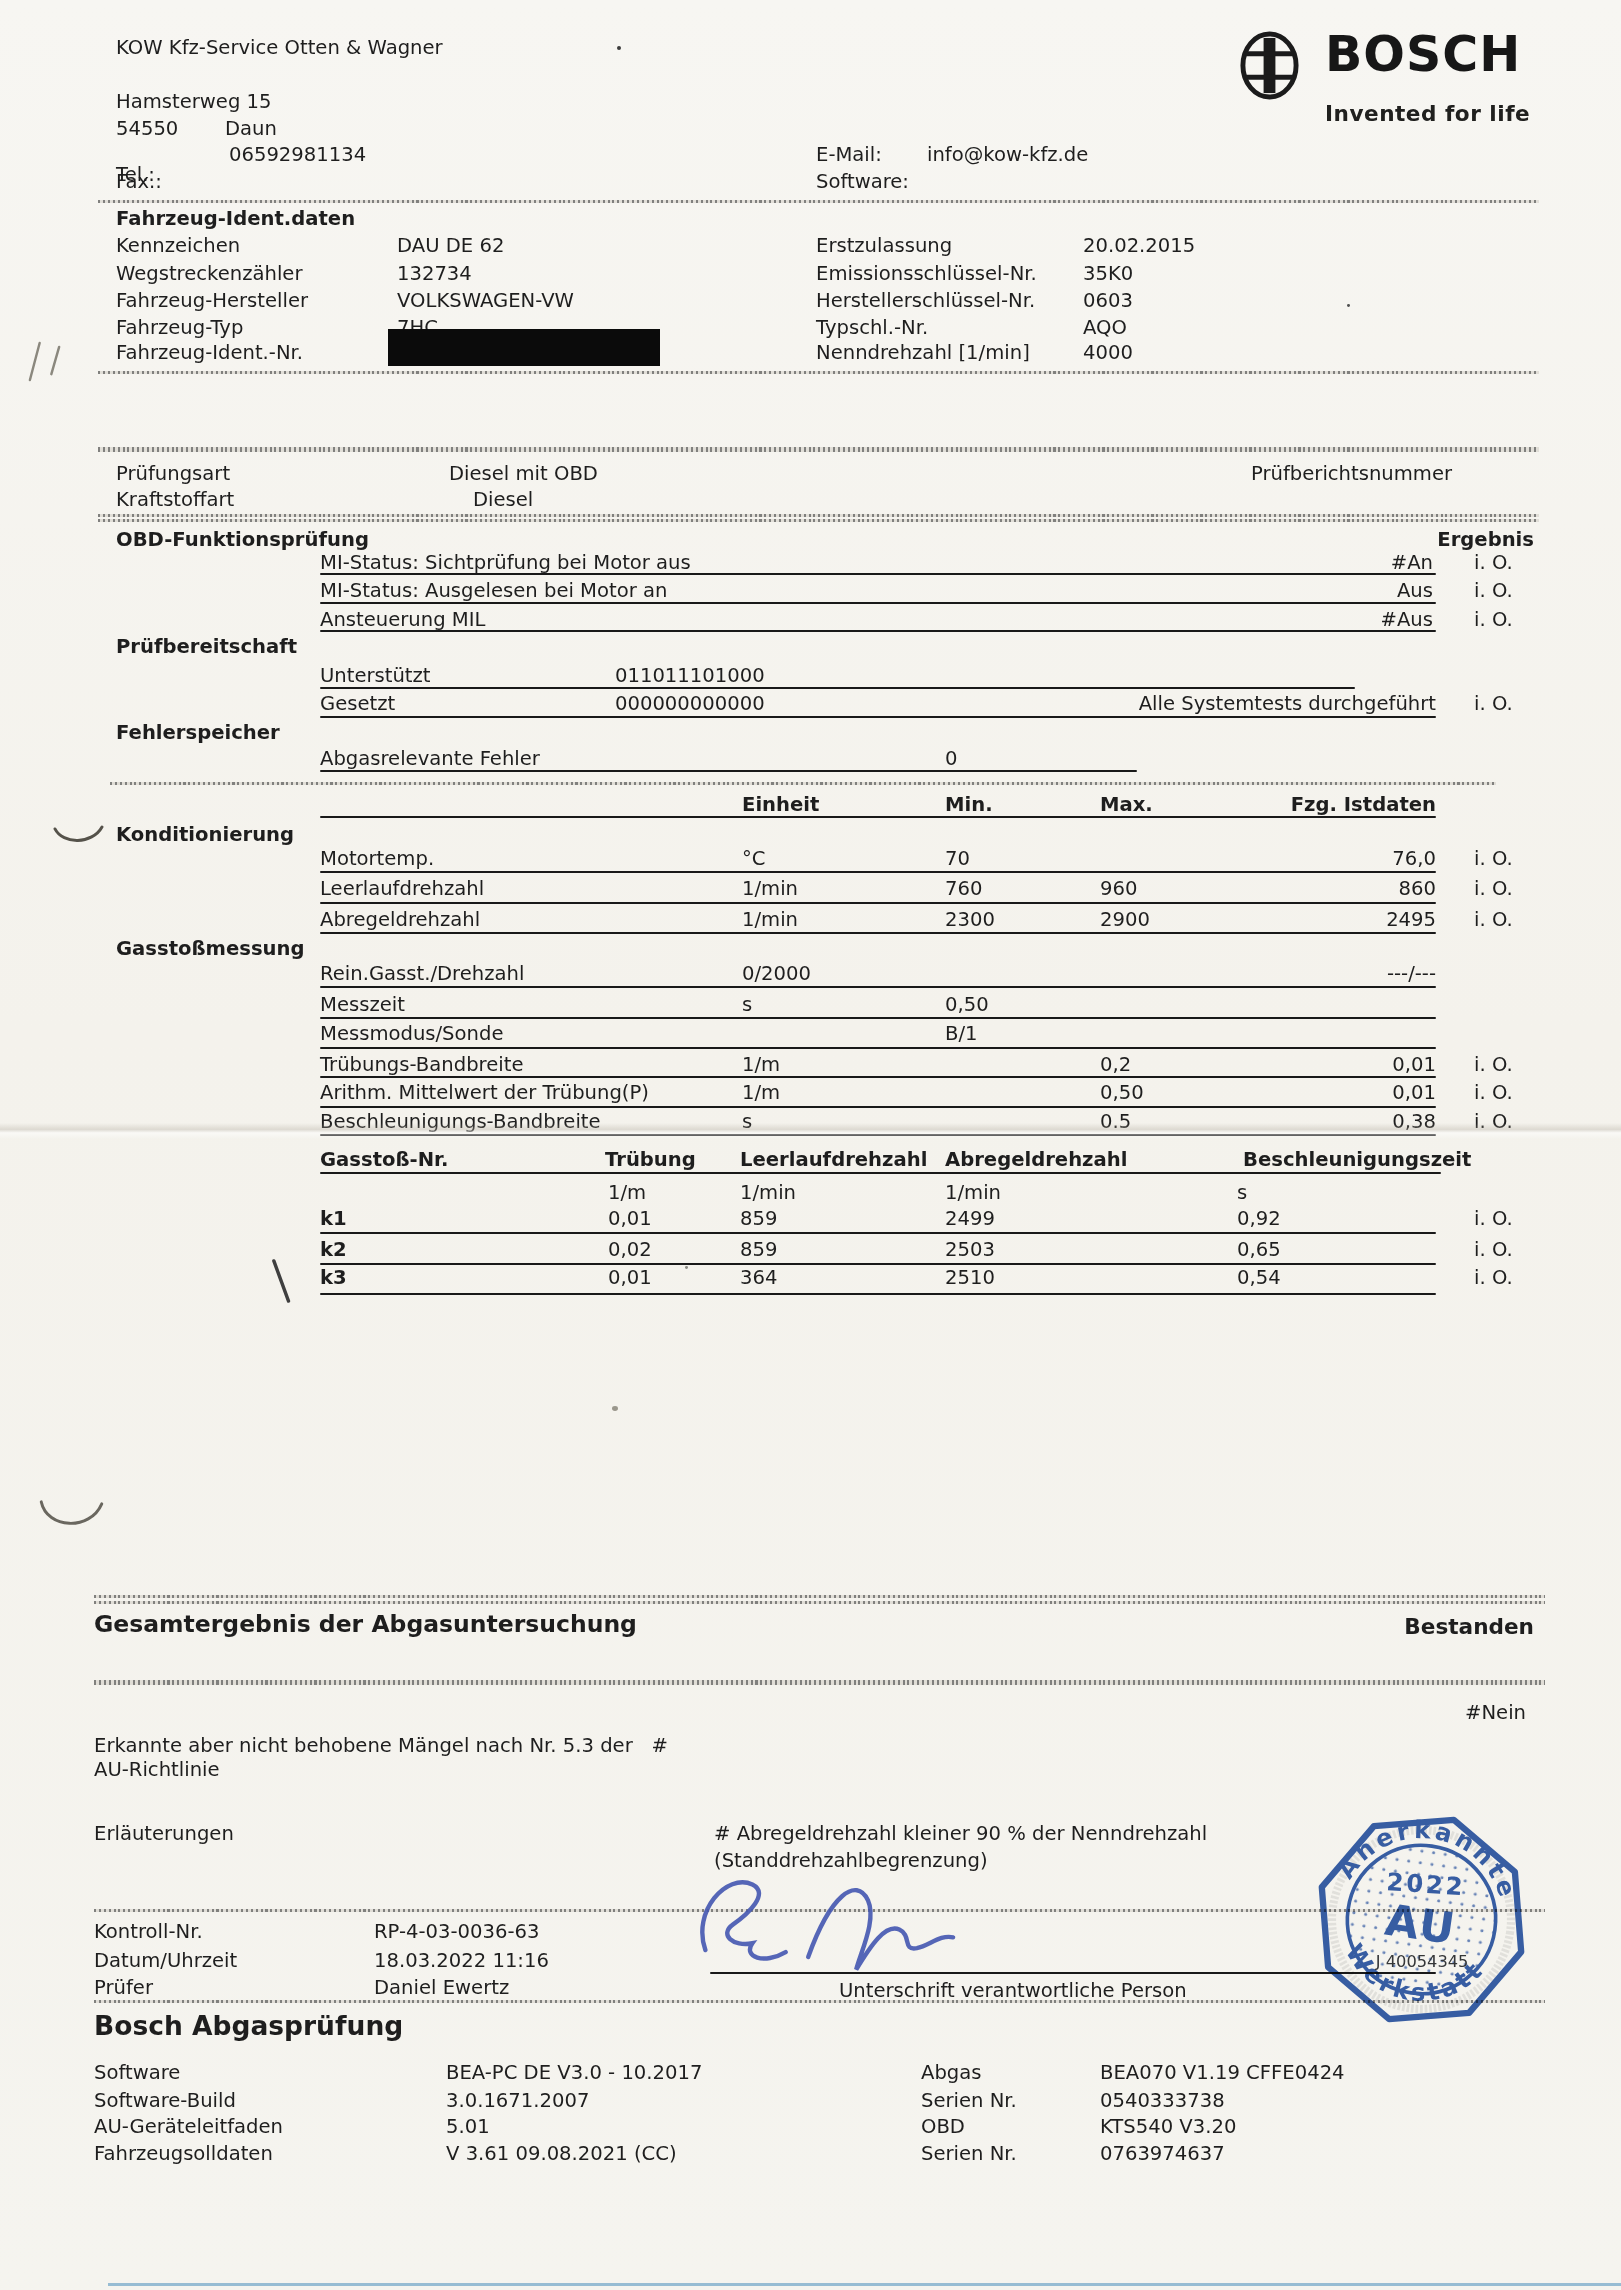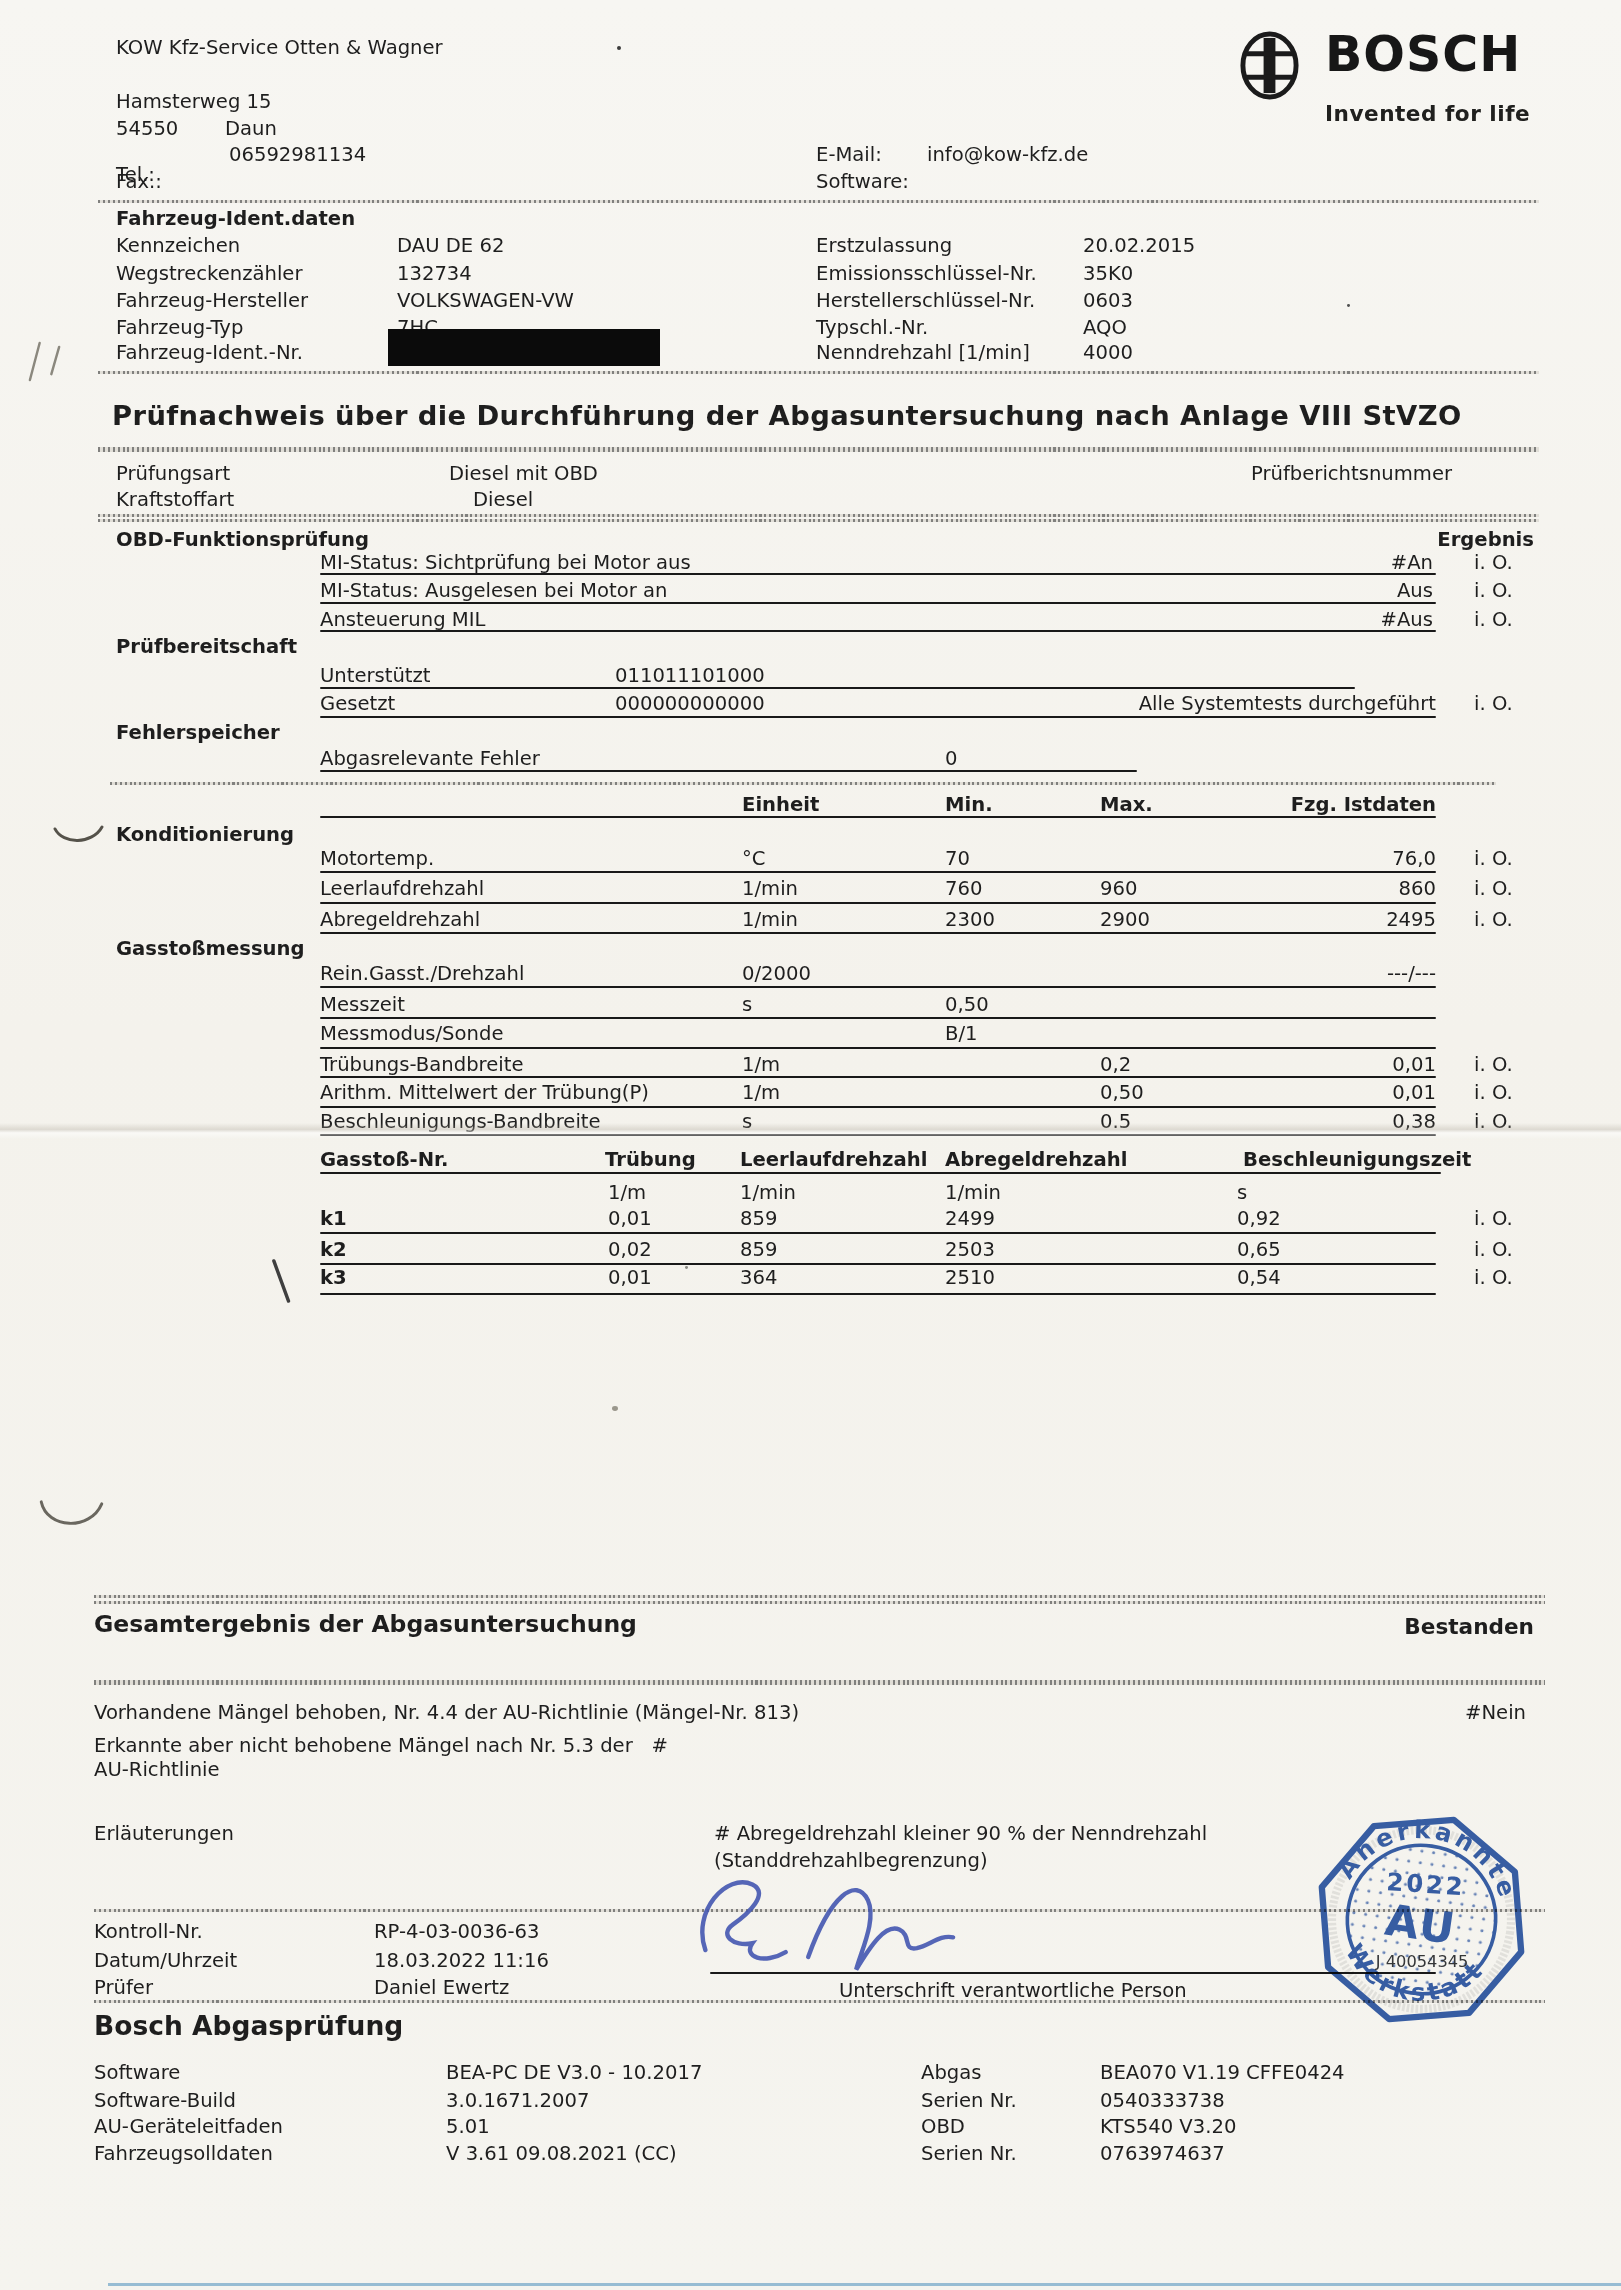--- a/index.html
+++ b/index.html
@@ -74,21 +74,20 @@
   <div class="t" style="left:1083px;top:263px;">35K0</div>
   <div class="t" style="left:816px;top:290px;">Herstellerschlüssel-Nr.</div>
   <div class="t" style="left:1083px;top:290px;">0603</div>
   <div class="t" style="left:816px;top:317px;">Typschl.-Nr.</div>
   <div class="t" style="left:1083px;top:317px;">AQO</div>
   <div class="t" style="left:816px;top:342px;">Nenndrehzahl [1/min]</div>
   <div class="t" style="left:1083px;top:342px;">4000</div>
 
   <div class="sep" style="top:371px;"></div>
 
-  <div class="t h1" style="left:112px;top:400px;">Prüfnachweis über die Durchführung der Abgasuntersuchung nach Anlage VIII StVZO</div>
   <div class="sep thick" style="top:447px;"></div>
 
   <div class="t" style="left:116px;top:463px;">Prüfungsart</div>
   <div class="t" style="left:449px;top:463px;">Diesel mit OBD</div>
   <div class="t" style="left:1251px;top:463px;">Prüfberichtsnummer</div>
   <div class="t" style="left:116px;top:489px;">Kraftstoffart</div>
   <div class="t" style="left:449px;top:489px;margin-left:24px;">Diesel</div>
 
   <div class="sep" style="top:514px;"></div>
   <div class="sep" style="top:519px;"></div>
@@ -235,21 +234,20 @@
   <div class="t" style="left:945px;top:1267px;">2510</div>
   <div class="t" style="left:1237px;top:1267px;">0,54</div>
   <div class="t" style="left:1474px;top:1267px;">i. O.</div>
   <div class="ln" style="left:320px;top:1293px;width:1116px;"></div>
 
   <div class="sep" style="top:1595px;left:94px;width:1451px;"></div>
   <div class="sep" style="top:1601px;left:94px;width:1451px;"></div>
   <div class="t h2" style="left:94px;top:1611px;">Gesamtergebnis der Abgasuntersuchung</div>
   <div class="t verdict r" style="right:87px;top:1615px;">Bestanden</div>
   <div class="sep thick" style="top:1680px;left:94px;width:1451px;"></div>
-  <div class="t" style="left:94px;top:1702px;">Vorhandene Mängel behoben, Nr. 4.4 der AU-Richtlinie (Mängel-Nr. 813)</div>
   <div class="t r" style="right:95px;top:1702px;">#Nein</div>
   <div class="t" style="left:94px;top:1735px;">Erkannte aber nicht behobene Mängel nach Nr. 5.3 der   #</div>
   <div class="t" style="left:94px;top:1759px;">AU-Richtlinie</div>
 
   <div class="t" style="left:94px;top:1823px;">Erläuterungen</div>
   <div class="t" style="left:714px;top:1823px;"># Abregeldrehzahl kleiner 90 % der Nenndrehzahl</div>
   <div class="t" style="left:714px;top:1850px;">(Standdrehzahlbegrenzung)</div>
 
   <div class="sep" style="top:1909px;left:94px;width:1451px;"></div>
 

